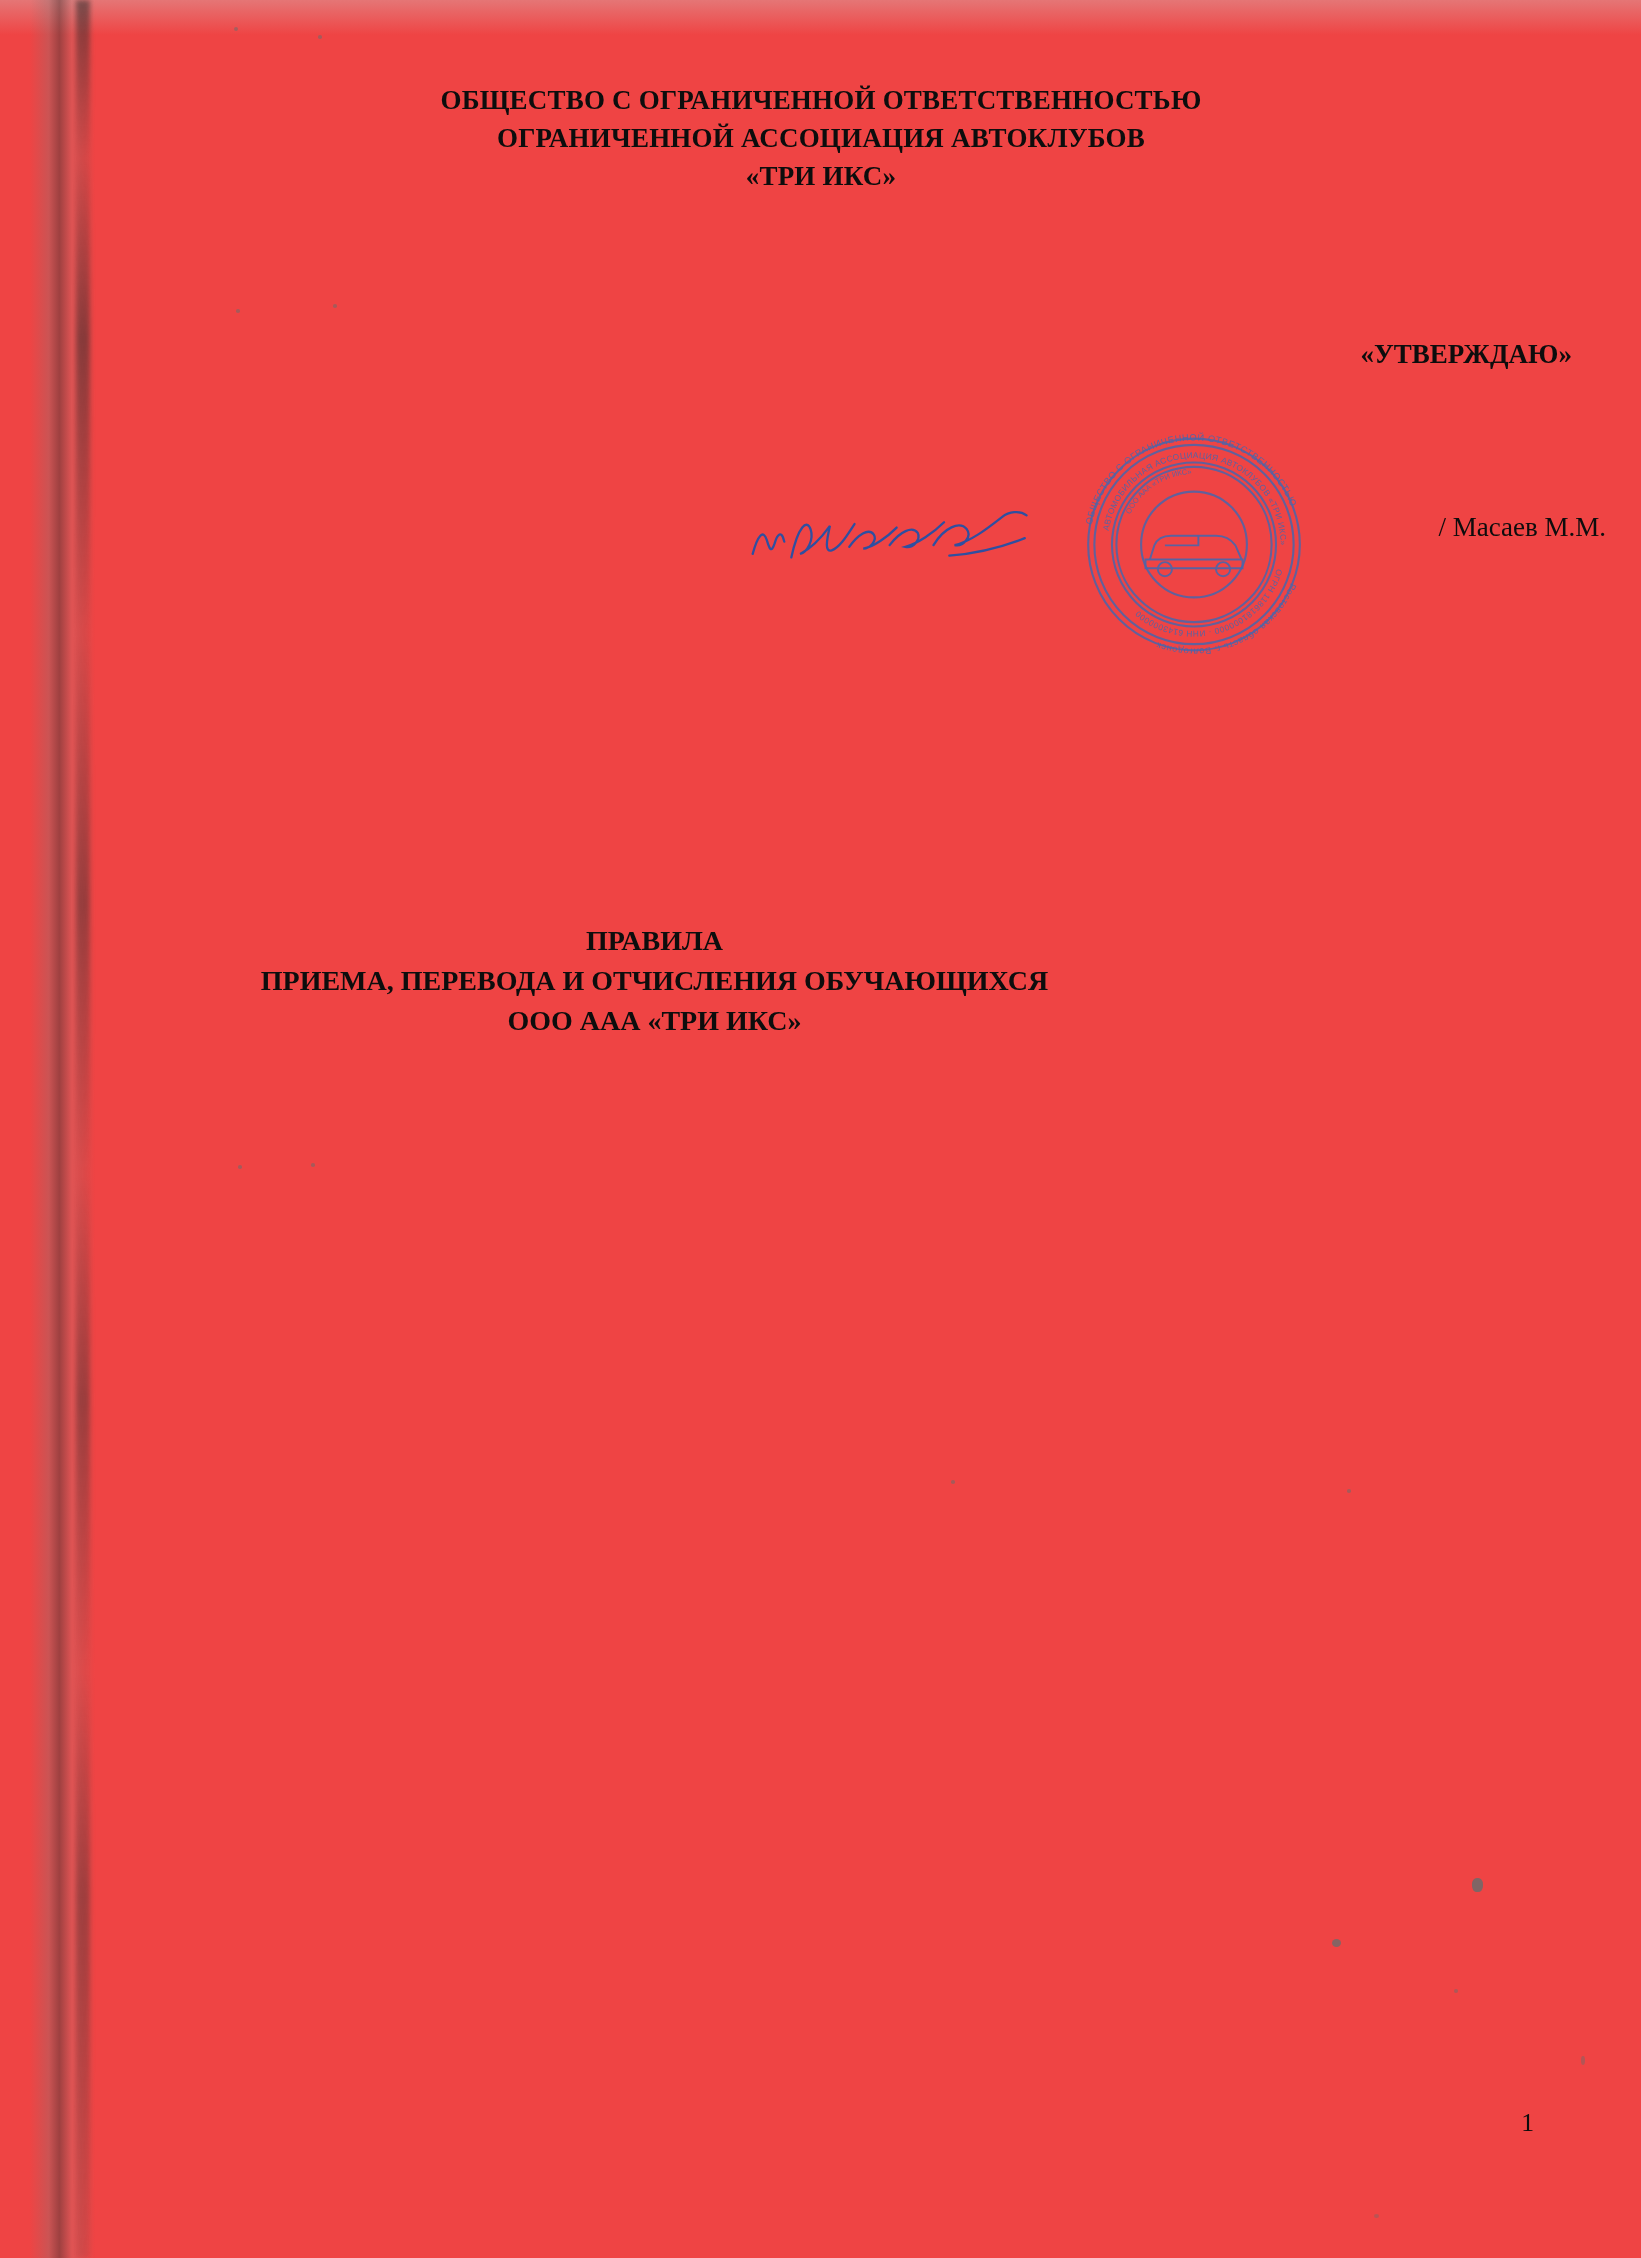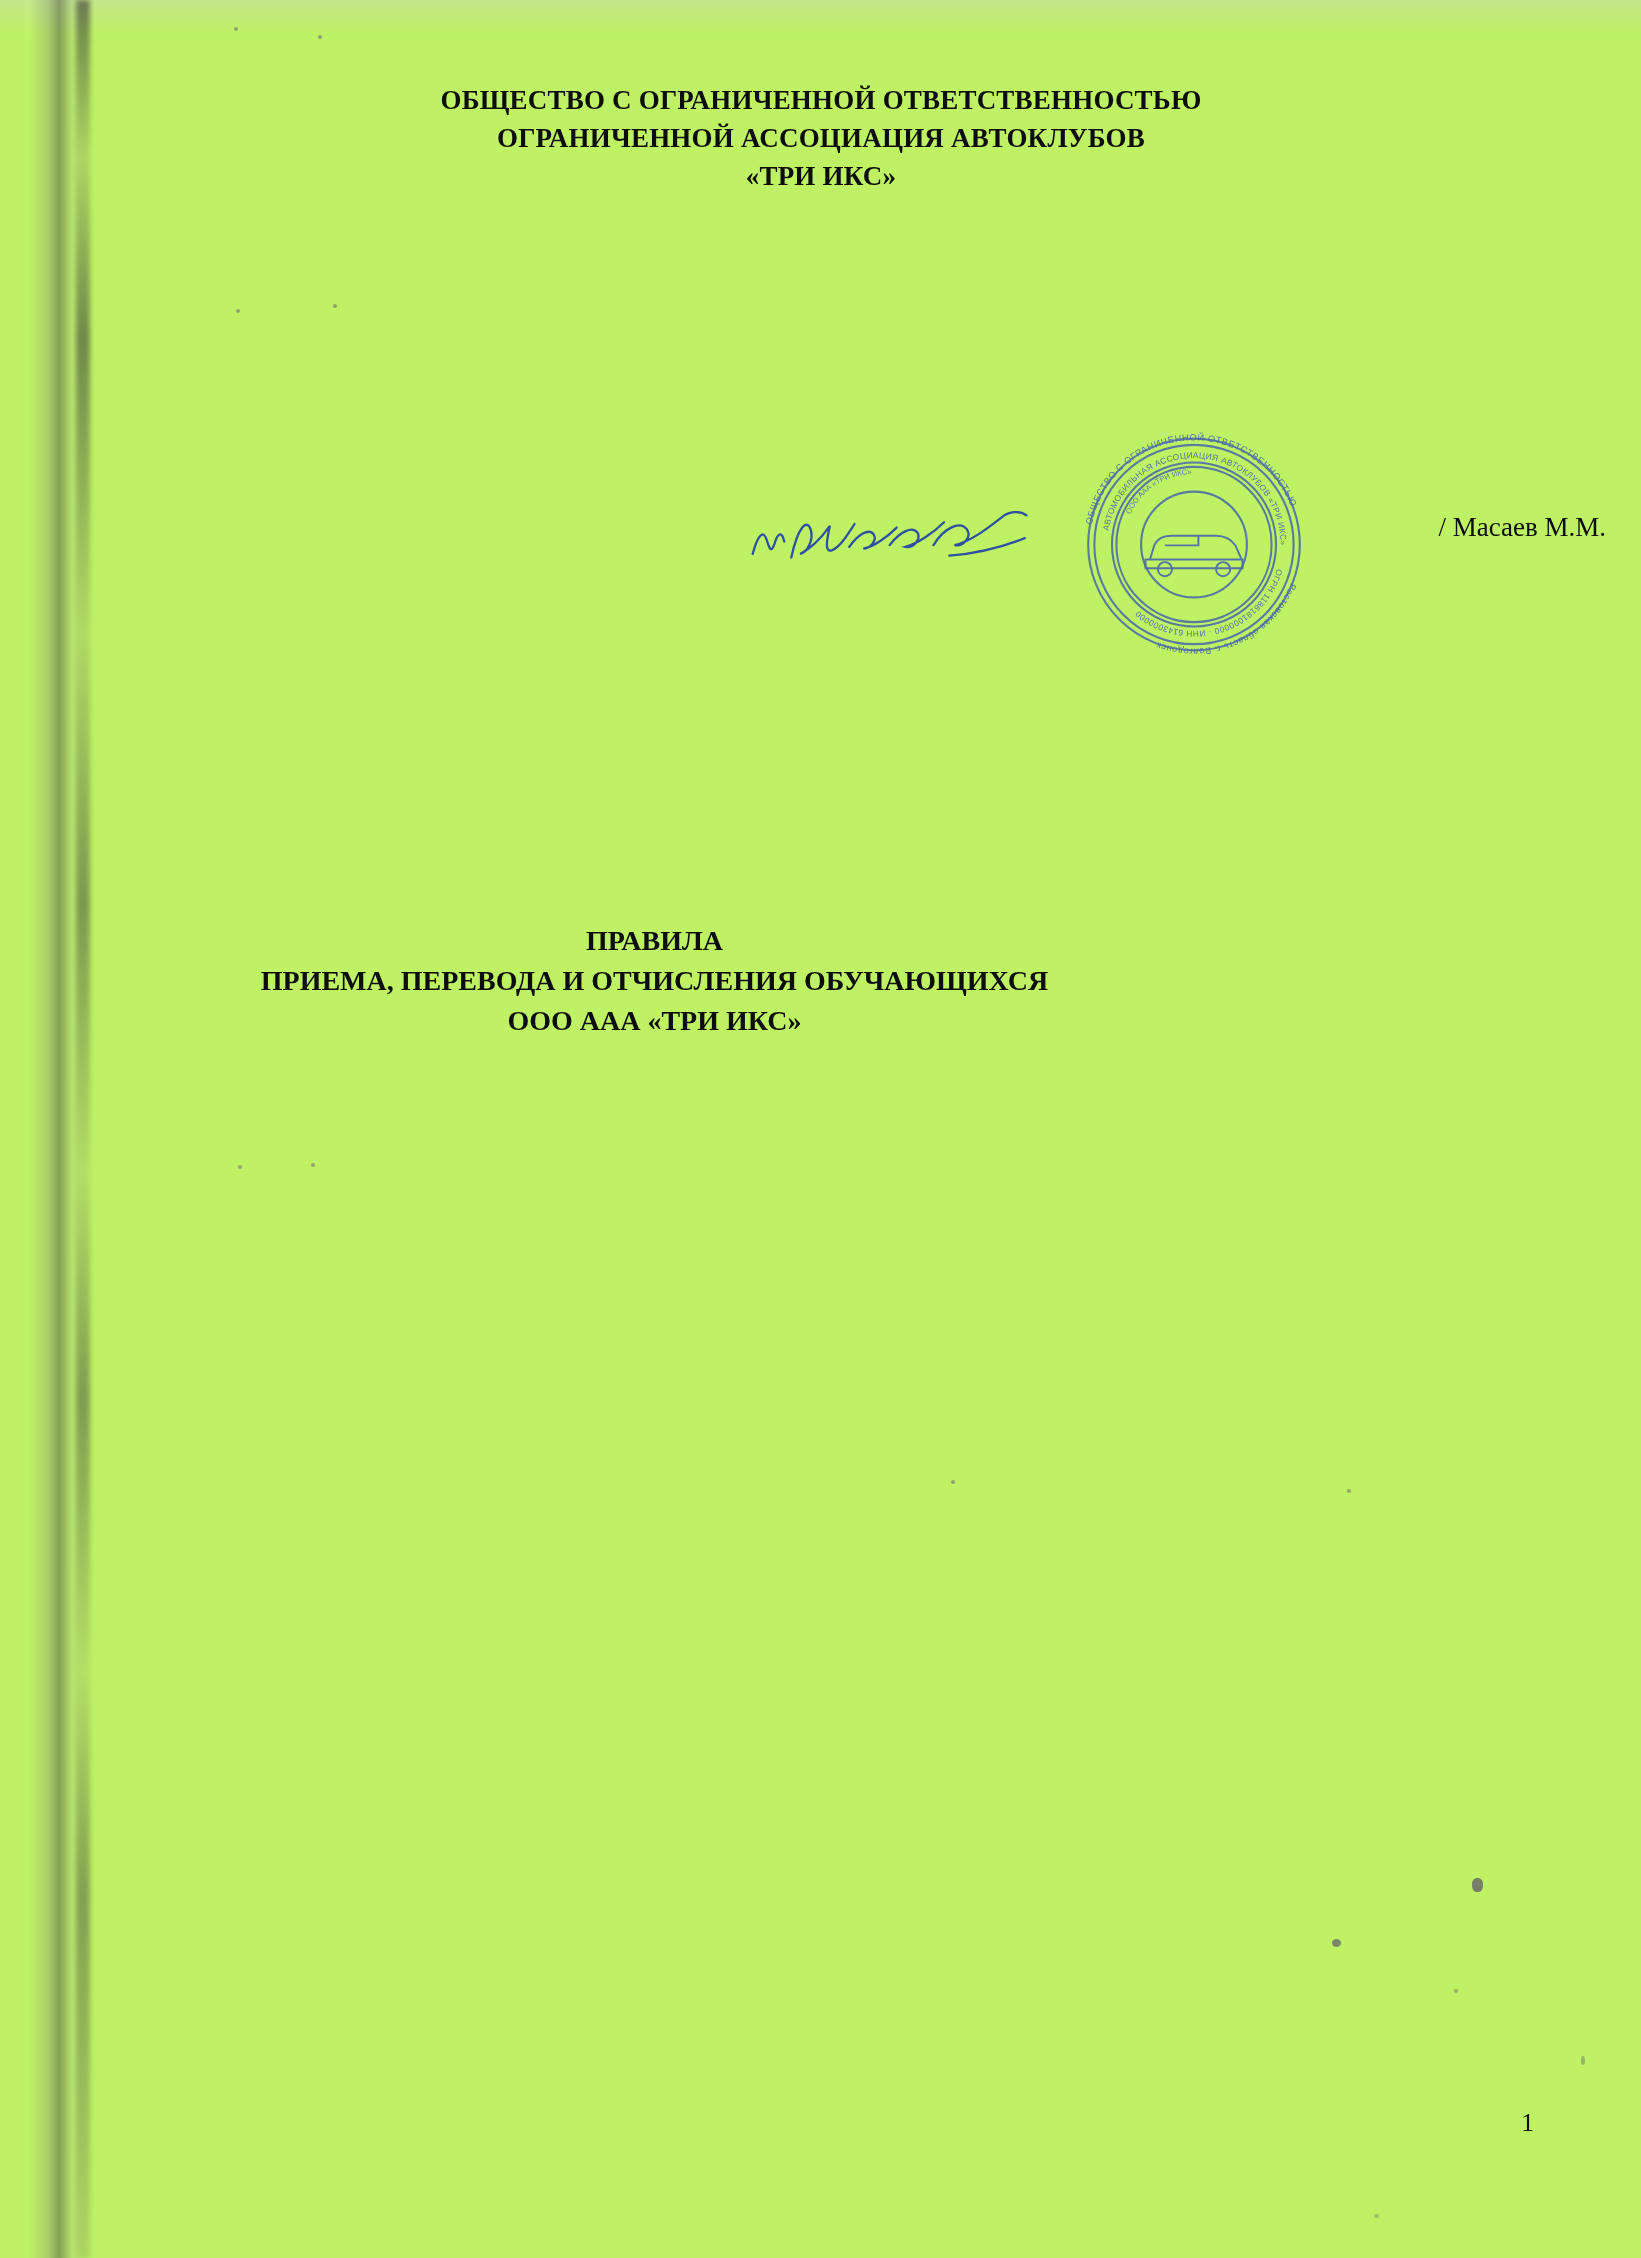--- a/index.html
+++ b/index.html
@@ -8,21 +8,21 @@
     background: #ffffff;
   }
   body {
     font-family: "Liberation Serif", serif;
     color: #0d0d0d;
   }
   .page {
     position: relative;
     width: 1642px;
     height: 2258px;
-    background: #bef264;
+    background: #ef4444;
     overflow: hidden;
   }
 
   
   .scan-edge-left {
     position: absolute;
     left: 0;
     top: 0;
     width: 106px;
     height: 2258px;
@@ -198,20 +198,23 @@
   <div class="speck" style="left:1454px;top:1989px;width:4.4px;height:4.4px;opacity:.5;"></div>
   <div class="speck" style="left:1581px;top:2056px;width:3.5px;height:8.8px;opacity:.45;"></div>
   <div class="speck" style="left:1374px;top:2214px;width:5.3px;height:4.4px;opacity:.4;"></div>
 
   <div class="org-title">
     <span class="line">ОБЩЕСТВО С ОГРАНИЧЕННОЙ ОТВЕТСТВЕННОСТЬЮ</span>
     <span class="line">ОГРАНИЧЕННОЙ АССОЦИАЦИЯ АВТОКЛУБОВ</span>
     <span class="line">«ТРИ ИКС»</span>
   </div>
 
+  <div class="approve-block">
+    <span class="approve-word">«УТВЕРЖДАЮ»</span>
+  </div>
 
 
   <div class="sign-name">/ Масаев М.М.</div>
 
 
   <div class="stamp">
     <svg viewBox="0 0 290 330" xmlns="http://www.w3.org/2000/svg">
       <defs>
         <path id="outerArc" d="M 27,165 A 118,118 0 1 1 263,165"></path>
         <path id="outerArcB" d="M 263,165 A 118,118 0 1 1 27,165"></path>

